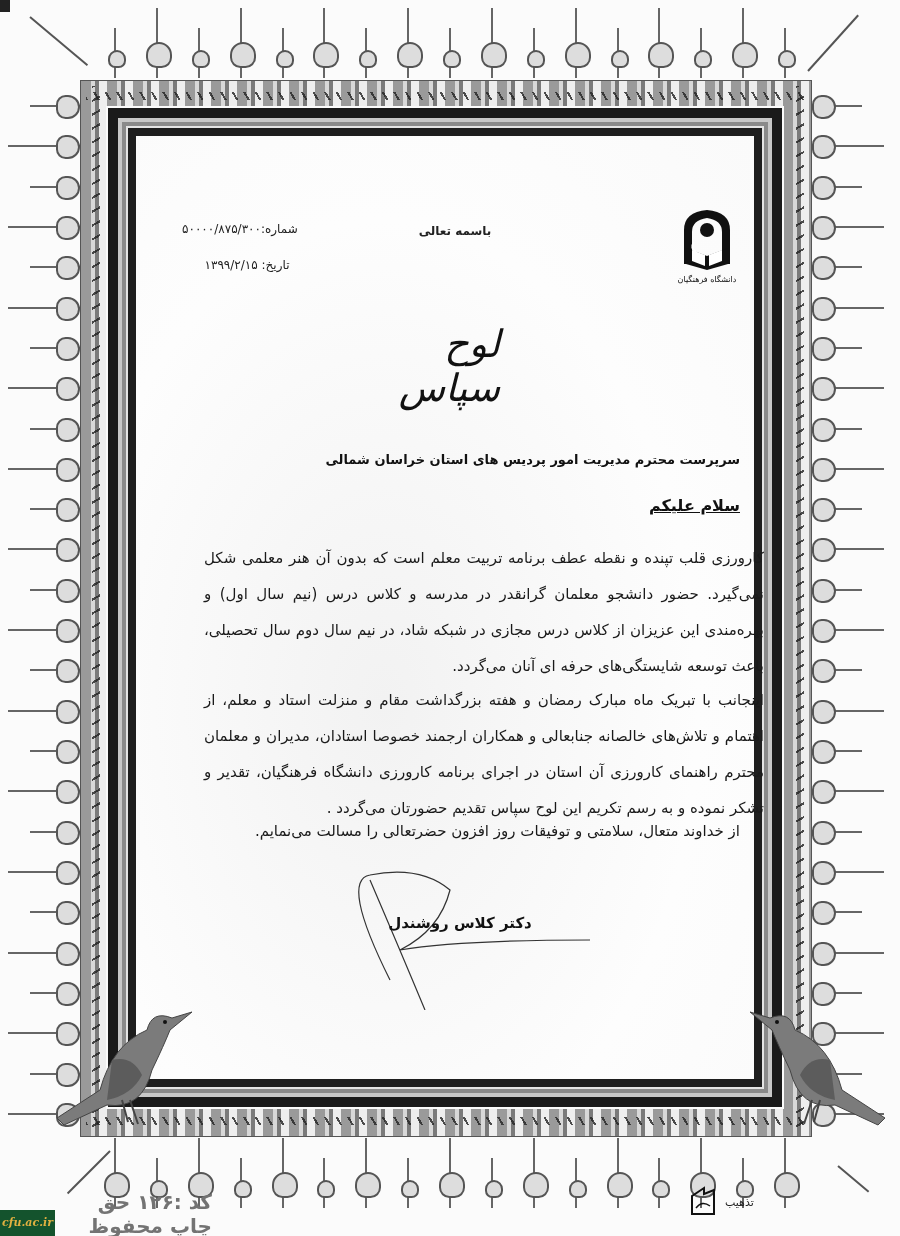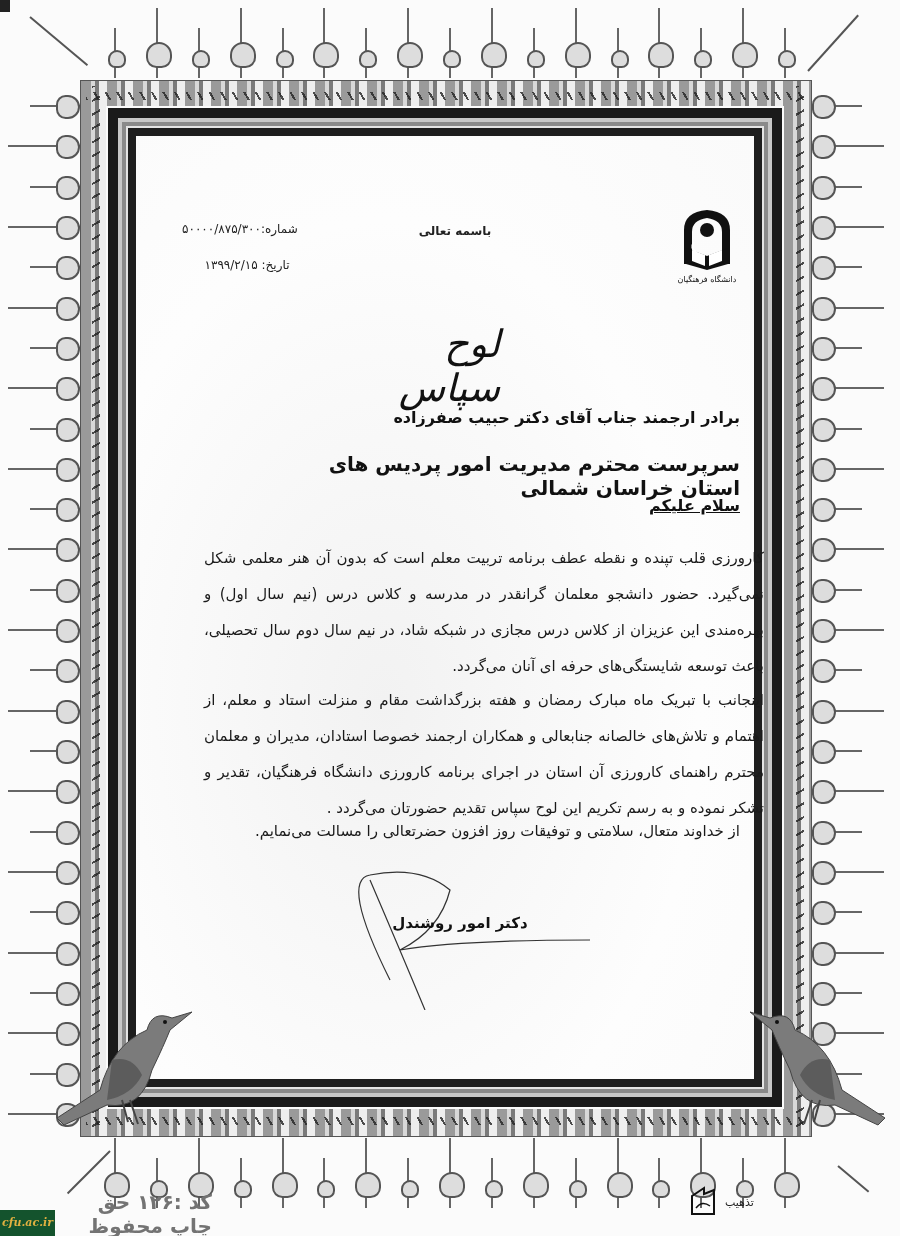--- a/index.html
+++ b/index.html
@@ -49,21 +49,21 @@
      background:radial-gradient(ellipse at 40% 60%, #f2f2f2 0%, #fdfdfd 60%, #fafafa 100%); }
 
   
   .rtl { direction:rtl; unicode-bidi:embed; }
   .basmala { position:absolute; left:395px; top:224px; width:120px; text-align:center; font-size:12px; font-weight:bold; color:#222; }
   .number { position:absolute; left:182px; top:222px; width:130px; font-size:12px; color:#222; text-align:left; }
   .date { position:absolute; left:182px; top:258px; width:130px; font-size:12px; color:#222; text-align:center; }
   .logo { position:absolute; left:672px; top:206px; width:70px; height:80px; }
   .title { position:absolute; left:380px; top:322px; width:120px; text-align:right; font-family:"DejaVu Serif", serif; font-style:italic; font-size:38px; color:#111; }
   .addr1 { position:absolute; left:300px; top:408px; width:440px; text-align:right; font-size:16px; font-weight:bold; color:#111; }
-  .addr2 { position:absolute; left:300px; top:452px; width:440px; text-align:right; font-size:20px; font-weight:bold; color:#111; }
+  .addr2 { position:absolute; left:300px; top:452px; width:440px; text-align:right; font-size:13px; font-weight:bold; color:#111; }
   .greeting { position:absolute; left:300px; top:496px; width:440px; text-align:right; font-size:16px; font-weight:bold; color:#111;text-decoration:underline; }
   .body-para { position:absolute; left:180px; width:560px; text-align:justify; text-align-last:right; font-size:15px; line-height:36px; color:#1a1a1a;margin-left:24px; }
   .p1 { top:540px; }
   .p2 { top:682px; }
   .closing { position:absolute; left:180px; top:822px; width:560px; text-align:right; font-size:15px; color:#1a1a1a; }
   .signature-svg { position:absolute; left:330px; top:860px; width:300px; height:150px; }
   .signer-name { position:absolute; left:380px; top:914px; width:160px; text-align:center; font-size:15px; font-weight:bold; color:#111; }
   .signer-title { position:absolute; left:290px; top:956px; width:360px; text-align:center; font-size:15px; font-weight:bold; color:#111; }
 
   .bird { position:absolute; }
@@ -200,33 +200,32 @@
     <circle cx="35" cy="24" r="7" fill="#111"></circle>
     <path d="M14 42 L35 50 L56 42 L56 58 L35 64 L14 58 Z" fill="#111"></path>
     <path d="M20 44 L33 49 L33 60 L20 55 Z" fill="#fff"></path>
     <path d="M37 49 L50 44 L50 55 L37 60 Z" fill="#fff"></path>
     <path d="M22 36 Q18 42 24 46" stroke="#fff" stroke-width="2" fill="none"></path>
     <text x="35" y="76" font-size="8" text-anchor="middle" fill="#111" font-family="DejaVu Serif, serif">دانشگاه فرهنگیان</text>
   </svg>
 
   <div class="title rtl">لوح سپاس</div>
 
-  <div class="addr1 rtl">برادر ارجمند جناب آقای دکتر حبیب صفرزاده</div>
   <div class="addr2 rtl">سرپرست محترم مدیریت امور پردیس های استان خراسان شمالی</div>
   <div class="greeting rtl">سلام علیکم</div>
 
   <div class="body-para p1 rtl">کارورزی قلب تپنده و نقطه عطف برنامه تربیت معلم است که بدون آن هنر معلمی شکل نمی‌گیرد. حضور دانشجو معلمان گرانقدر در مدرسه و کلاس درس (نیم سال اول) و بهره‌مندی این عزیزان از کلاس درس مجازی در شبکه شاد، در نیم سال دوم سال تحصیلی، باعث توسعه شایستگی‌های حرفه ای آنان می‌گردد.</div>
   <div class="body-para p2 rtl">اینجانب با تبریک ماه مبارک رمضان و هفته بزرگداشت مقام و منزلت استاد و معلم، از اهتمام و تلاش‌های خالصانه جنابعالی و همکاران ارجمند خصوصا استادان، مدیران و معلمان محترم راهنمای کارورزی آن استان در اجرای برنامه کارورزی دانشگاه فرهنگیان، تقدیر و تشکر نموده و به رسم تکریم این لوح سپاس تقدیم حضورتان می‌گردد .</div>
   <div class="closing rtl">از خداوند متعال، سلامتی و توفیقات روز افزون حضرتعالی را مسالت می‌نمایم.</div>
 
   <svg class="signature-svg" viewBox="0 0 300 150">
     <path d="M60 120 Q10 20 40 15 Q90 5 120 30 Q110 70 70 90 Q130 80 260 80" stroke="#333" stroke-width="1.2" fill="none"></path>
     <path d="M40 20 Q70 90 95 150" stroke="#333" stroke-width="1.2" fill="none"></path>
   </svg>
-  <div class="signer-name rtl">دکتر امور روشندل</div>
+  <div class="signer-name rtl">دکتر کلاس روشندل</div>
 
   <svg class="bird" style="left:52px;top:1000px;width:150px;height:130px;" viewBox="0 0 150 130">
     <path d="M140 12 L120 18 Q100 10 95 30 Q60 45 48 90 L5 118 L12 125 L55 105 Q90 110 100 70 Q112 45 118 30 Z" fill="#7b7b7b" stroke="#444" stroke-width="1"></path>
     <path d="M60 60 Q80 55 90 75 Q80 95 55 100" fill="#5c5c5c"></path>
     <circle cx="113" cy="22" r="2" fill="#111"></circle>
     <path d="M70 100 L76 122 M78 100 L86 124" stroke="#444" stroke-width="2"></path>
   </svg>
   <svg class="bird" style="left:740px;top:1000px;width:150px;height:130px;" viewBox="0 0 150 130">
     <path d="M10 12 L30 18 Q50 10 55 30 Q90 45 102 90 L145 118 L138 125 L95 105 Q60 110 50 70 Q38 45 32 30 Z" fill="#7b7b7b" stroke="#444" stroke-width="1"></path>
     <path d="M90 60 Q70 55 60 75 Q70 95 95 100" fill="#5c5c5c"></path>

